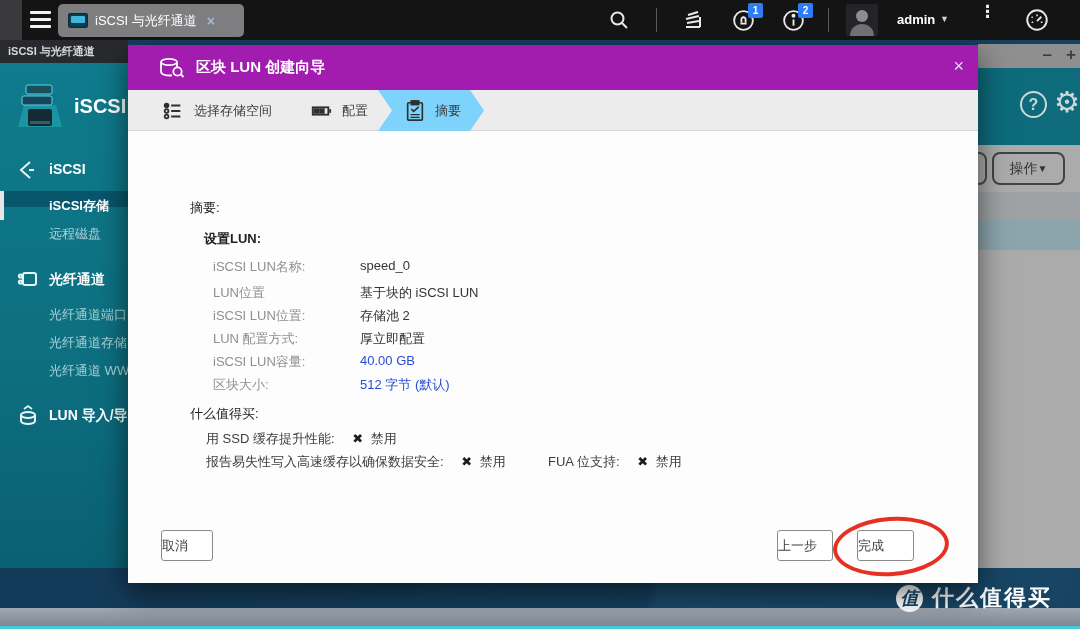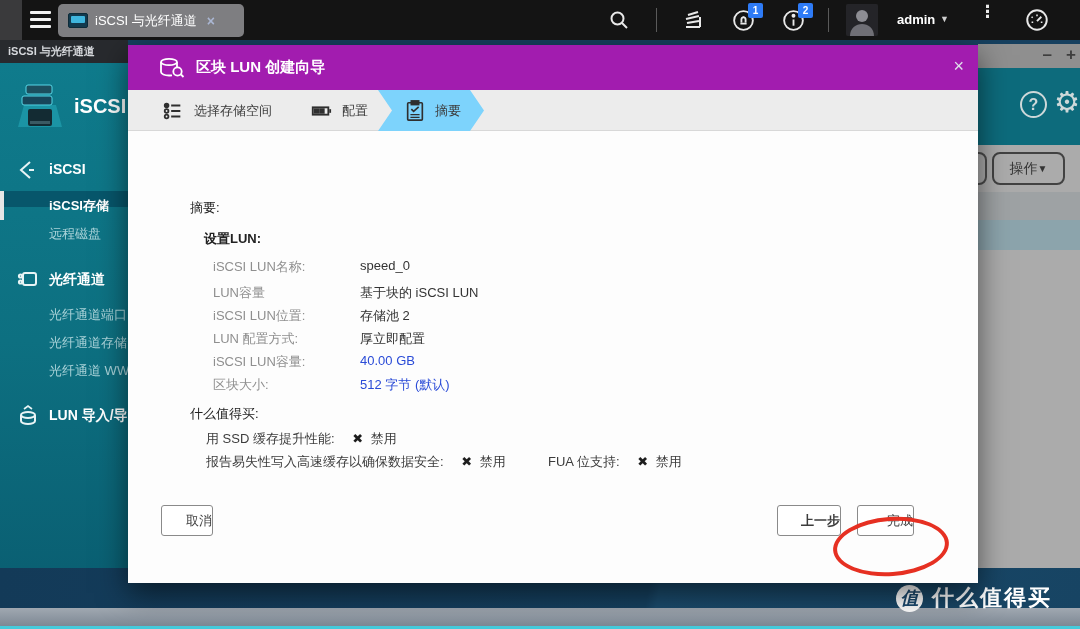--- a/index.html
+++ b/index.html
@@ -82,23 +82,23 @@
   .step svg { flex:0 0 auto; }
   #wiz-body { position:absolute; left:0; top:86px; width:850px; height:452px; background:#fdfdfd; font-size:13px; }
   .h-main { position:absolute; left:62px; font-weight:normal; color:#222; }
   .h-sub  { position:absolute; left:76px; font-weight:bold; color:#222; }
   .sum-row { position:absolute; left:0; width:850px; height:23px; }
   .sum-row .lbl { position:absolute; left:85px; color:#8f8f8f; }
   .sum-row .val { position:absolute; left:232px; color:#333; }
   .sum-row .val.blue { color:#2a4bd7; }
   .adv-row { position:absolute; color:#3c3c3c; }
   .xmark { font-weight:bold; color:#1d1d1d; margin:0 4px 0 14px; font-size:13px; }
-  .wbtn { position:absolute; top:460px; height:31px; background:#fff; border:1px solid #8a8a8a; border-radius:3px; color:#3d3d3d; font-size:13px; text-align:right; line-height:29px; cursor:pointer; }
+  .wbtn { position:absolute; top:485px; height:31px; background:#fff; border:1px solid #8a8a8a; border-radius:3px; color:#3d3d3d; font-size:13px; text-align:left; line-height:29px; cursor:pointer; }
   #btn-cancel { left:33px; width:52px; }
-  #btn-back { left:649px; width:64px;font-weight:bold; }
+  #btn-back { left:649px; width:56px; }
   #btn-finish { left:729px; width:57px; }
   #red-ellipse { position:absolute; left:705px; top:472px; width:116px; height:59px; border:4px solid #e63022; border-radius:50%; transform:rotate(-4deg); z-index:30; pointer-events:none; }
 </style>
 </head>
 <body>
 
 <div id="topbar" class="abs">
   <div id="left-strip" class="abs"></div>
   <div id="hamburger" class="abs">
       <i></i>
@@ -281,21 +281,21 @@
 
   <div id="wiz-body">
     <div class="h-main" style="top:68px">摘要:</div>
     <div class="h-sub" style="top:99px">设置LUN:</div>
 
     <div class="sum-row" style="top:127px">
       <span class="lbl">iSCSI LUN名称:</span>
       <span class="val">speed_0</span>
     </div>
     <div class="sum-row" style="top:153px">
-      <span class="lbl">LUN容量</span>
+      <span class="lbl">LUN位置</span>
       <span class="val">基于块的 iSCSI LUN</span>
     </div>
     <div class="sum-row" style="top:176px">
       <span class="lbl">iSCSI LUN位置:</span>
       <span class="val">存储池 2</span>
     </div>
     <div class="sum-row" style="top:199px">
       <span class="lbl">LUN 配置方式:</span>
       <span class="val">厚立即配置</span>
     </div>

